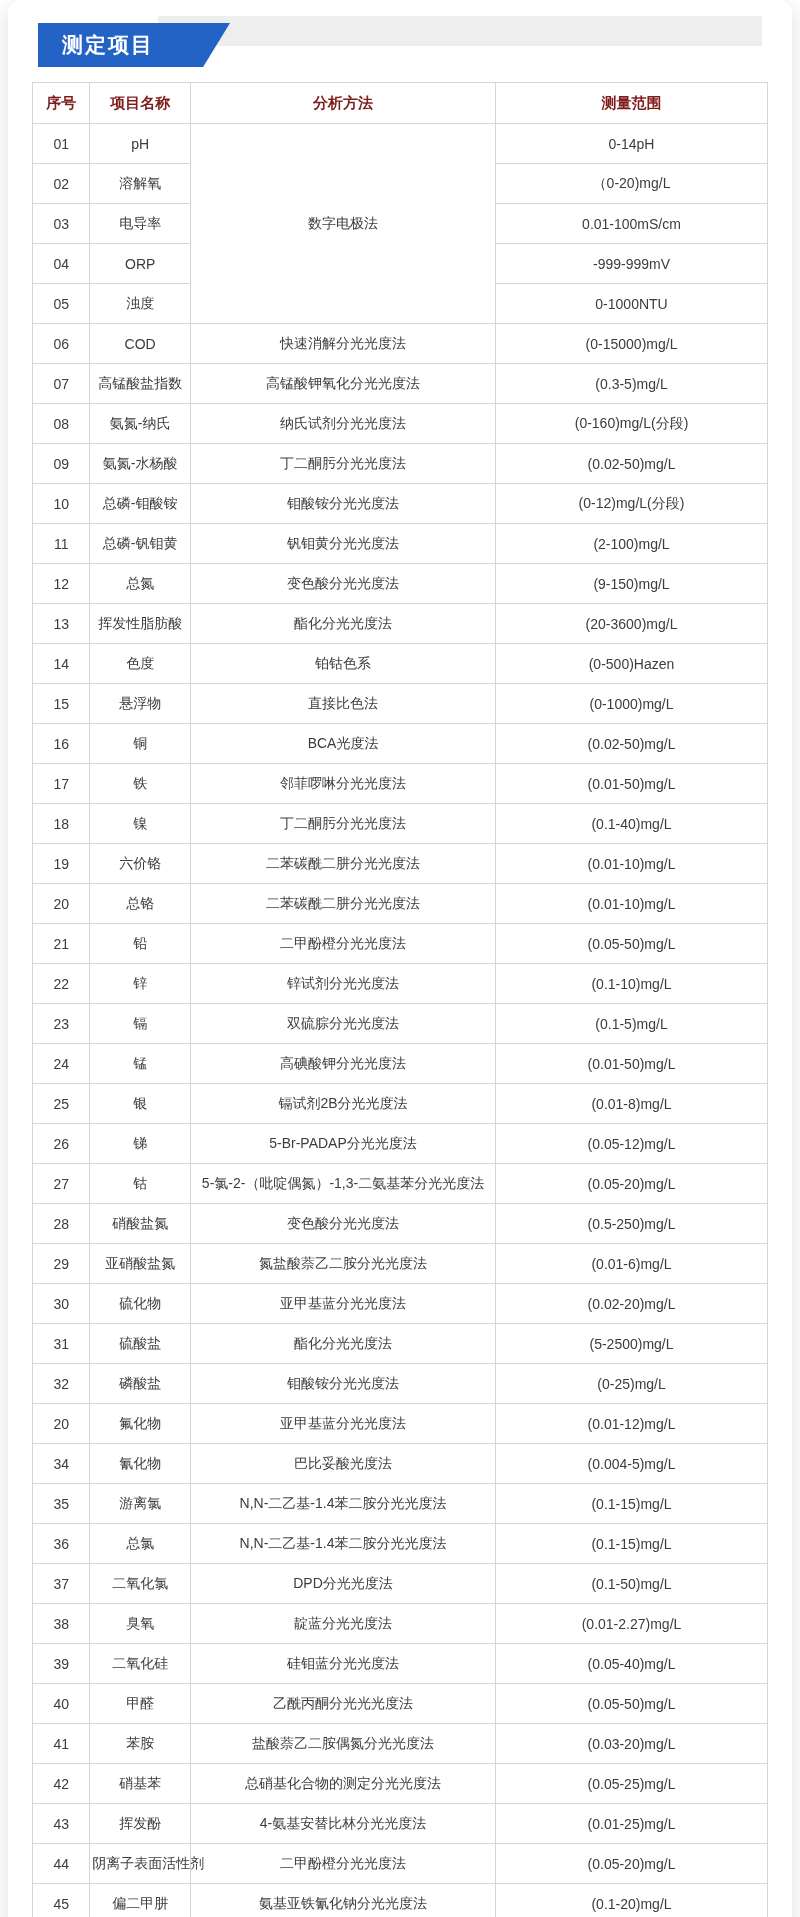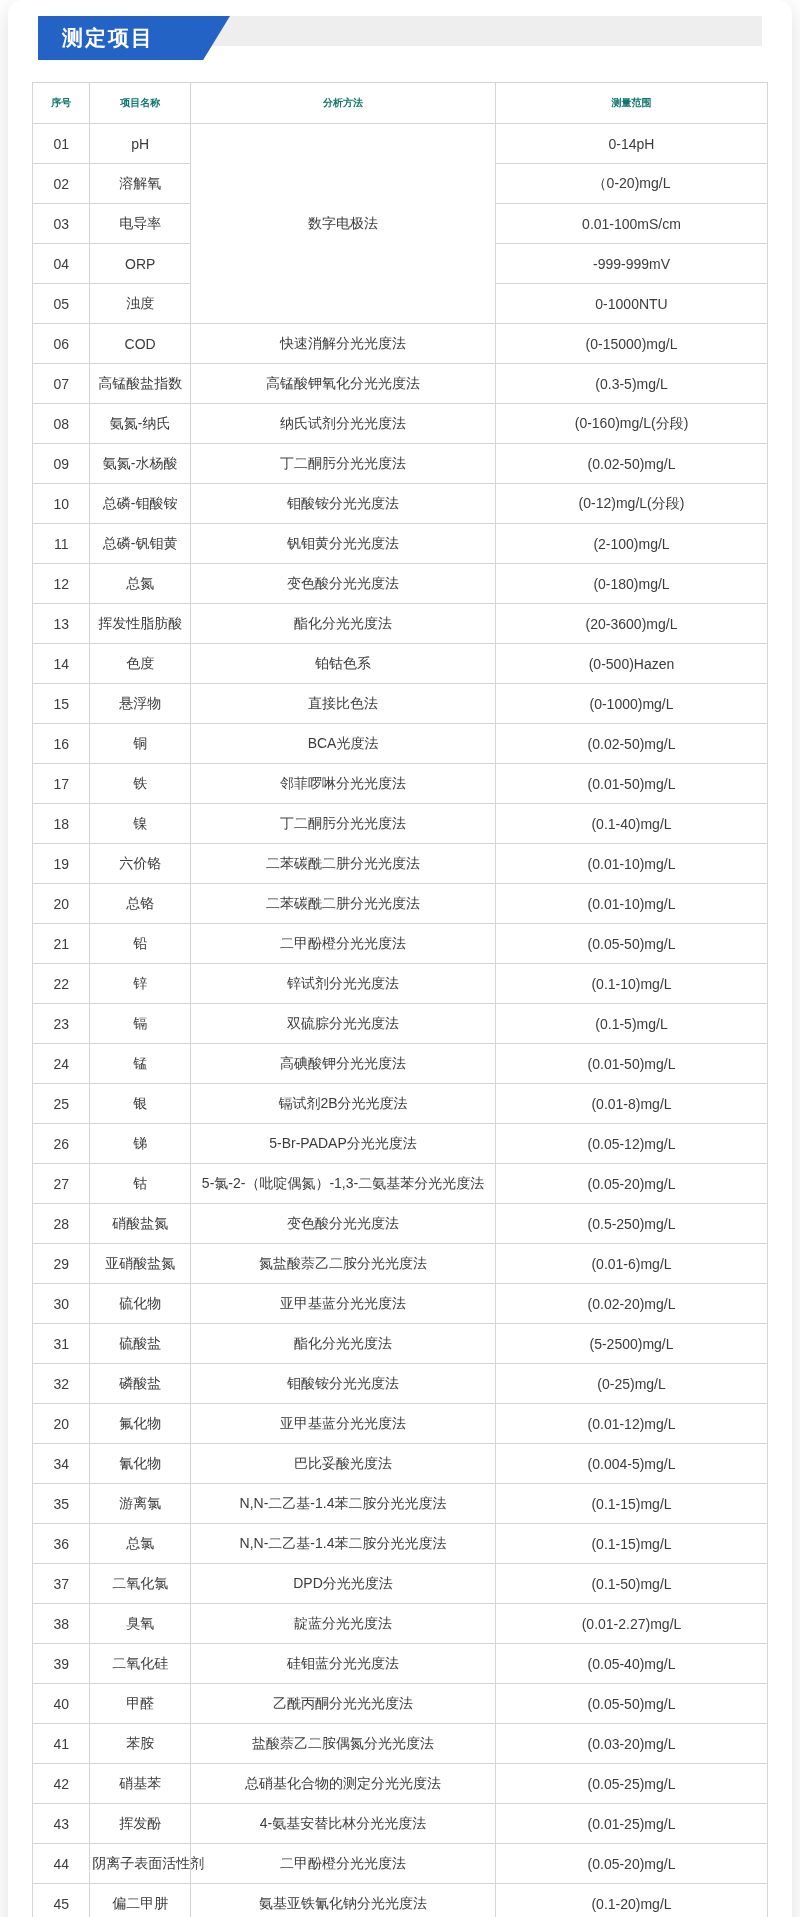--- a/index.html
+++ b/index.html
@@ -6,36 +6,36 @@
   body{font-family:"Liberation Sans","DejaVu Sans",sans-serif;-webkit-font-smoothing:antialiased;}
   .card{
     width:784px;margin:0 auto;min-height:1901px;background:#ffffff;
     border-radius:14px;box-shadow:0 6px 22px rgba(0,0,0,0.13);
     padding:14px 24px 30px 24px;box-sizing:border-box;
   }
   
   .banner{position:relative;height:44px;margin:2px 6px 22px 6px;}
   .banner-strip{position:absolute;left:120px;right:0;top:0;height:30px;background:#eeeeee;}
   .banner-label{
-    position:absolute;left:0;top:0;height:44px;width:192px;box-sizing:border-box;
+    position:absolute;left:0;top:7px;height:44px;width:192px;box-sizing:border-box;
     background:#2363c5;color:#ffffff;font-size:21px;font-weight:bold;
     line-height:44px;padding-left:24px;letter-spacing:2px;
     clip-path:polygon(0 0,100% 0,86% 100%,0 100%);
   }
   
   table.items{
     width:100%;border-collapse:collapse;table-layout:fixed;
     margin:0 auto;
   }
   .items th,.items td{
     border:1px solid #d5d5d5;text-align:center;vertical-align:middle;
     height:39px;padding:0 2px;white-space:nowrap;overflow:visible;
     color:#3c3c3c;font-size:14px;font-weight:500;
   }
-  .items th{font-size:10px;font-weight:bold;color:#0f766e;height:40px;}
+  .items th{font-size:15px;font-weight:bold;color:#7f1d1d;height:40px;}
   .col-no{width:7.8%;}
   .col-name{width:13.7%;}
   .col-method{width:41.5%;}
   .col-range{width:37%;}
 </style>
 </head>
 <body>
 
 <div class="card">
 
@@ -119,21 +119,21 @@
         <tr>
           <td>11</td>
           <td>总磷-钒钼黄</td>
           <td>钒钼黄分光光度法</td>
           <td>(2-100)mg/L</td>
         </tr>
         <tr>
           <td>12</td>
           <td>总氮</td>
           <td>变色酸分光光度法</td>
-          <td>(0-180)mg/L</td>
+          <td>(9-150)mg/L</td>
         </tr>
         <tr>
           <td>13</td>
           <td>挥发性脂肪酸</td>
           <td>酯化分光光度法</td>
           <td>(20-3600)mg/L</td>
         </tr>
         <tr>
           <td>14</td>
           <td>色度</td>

